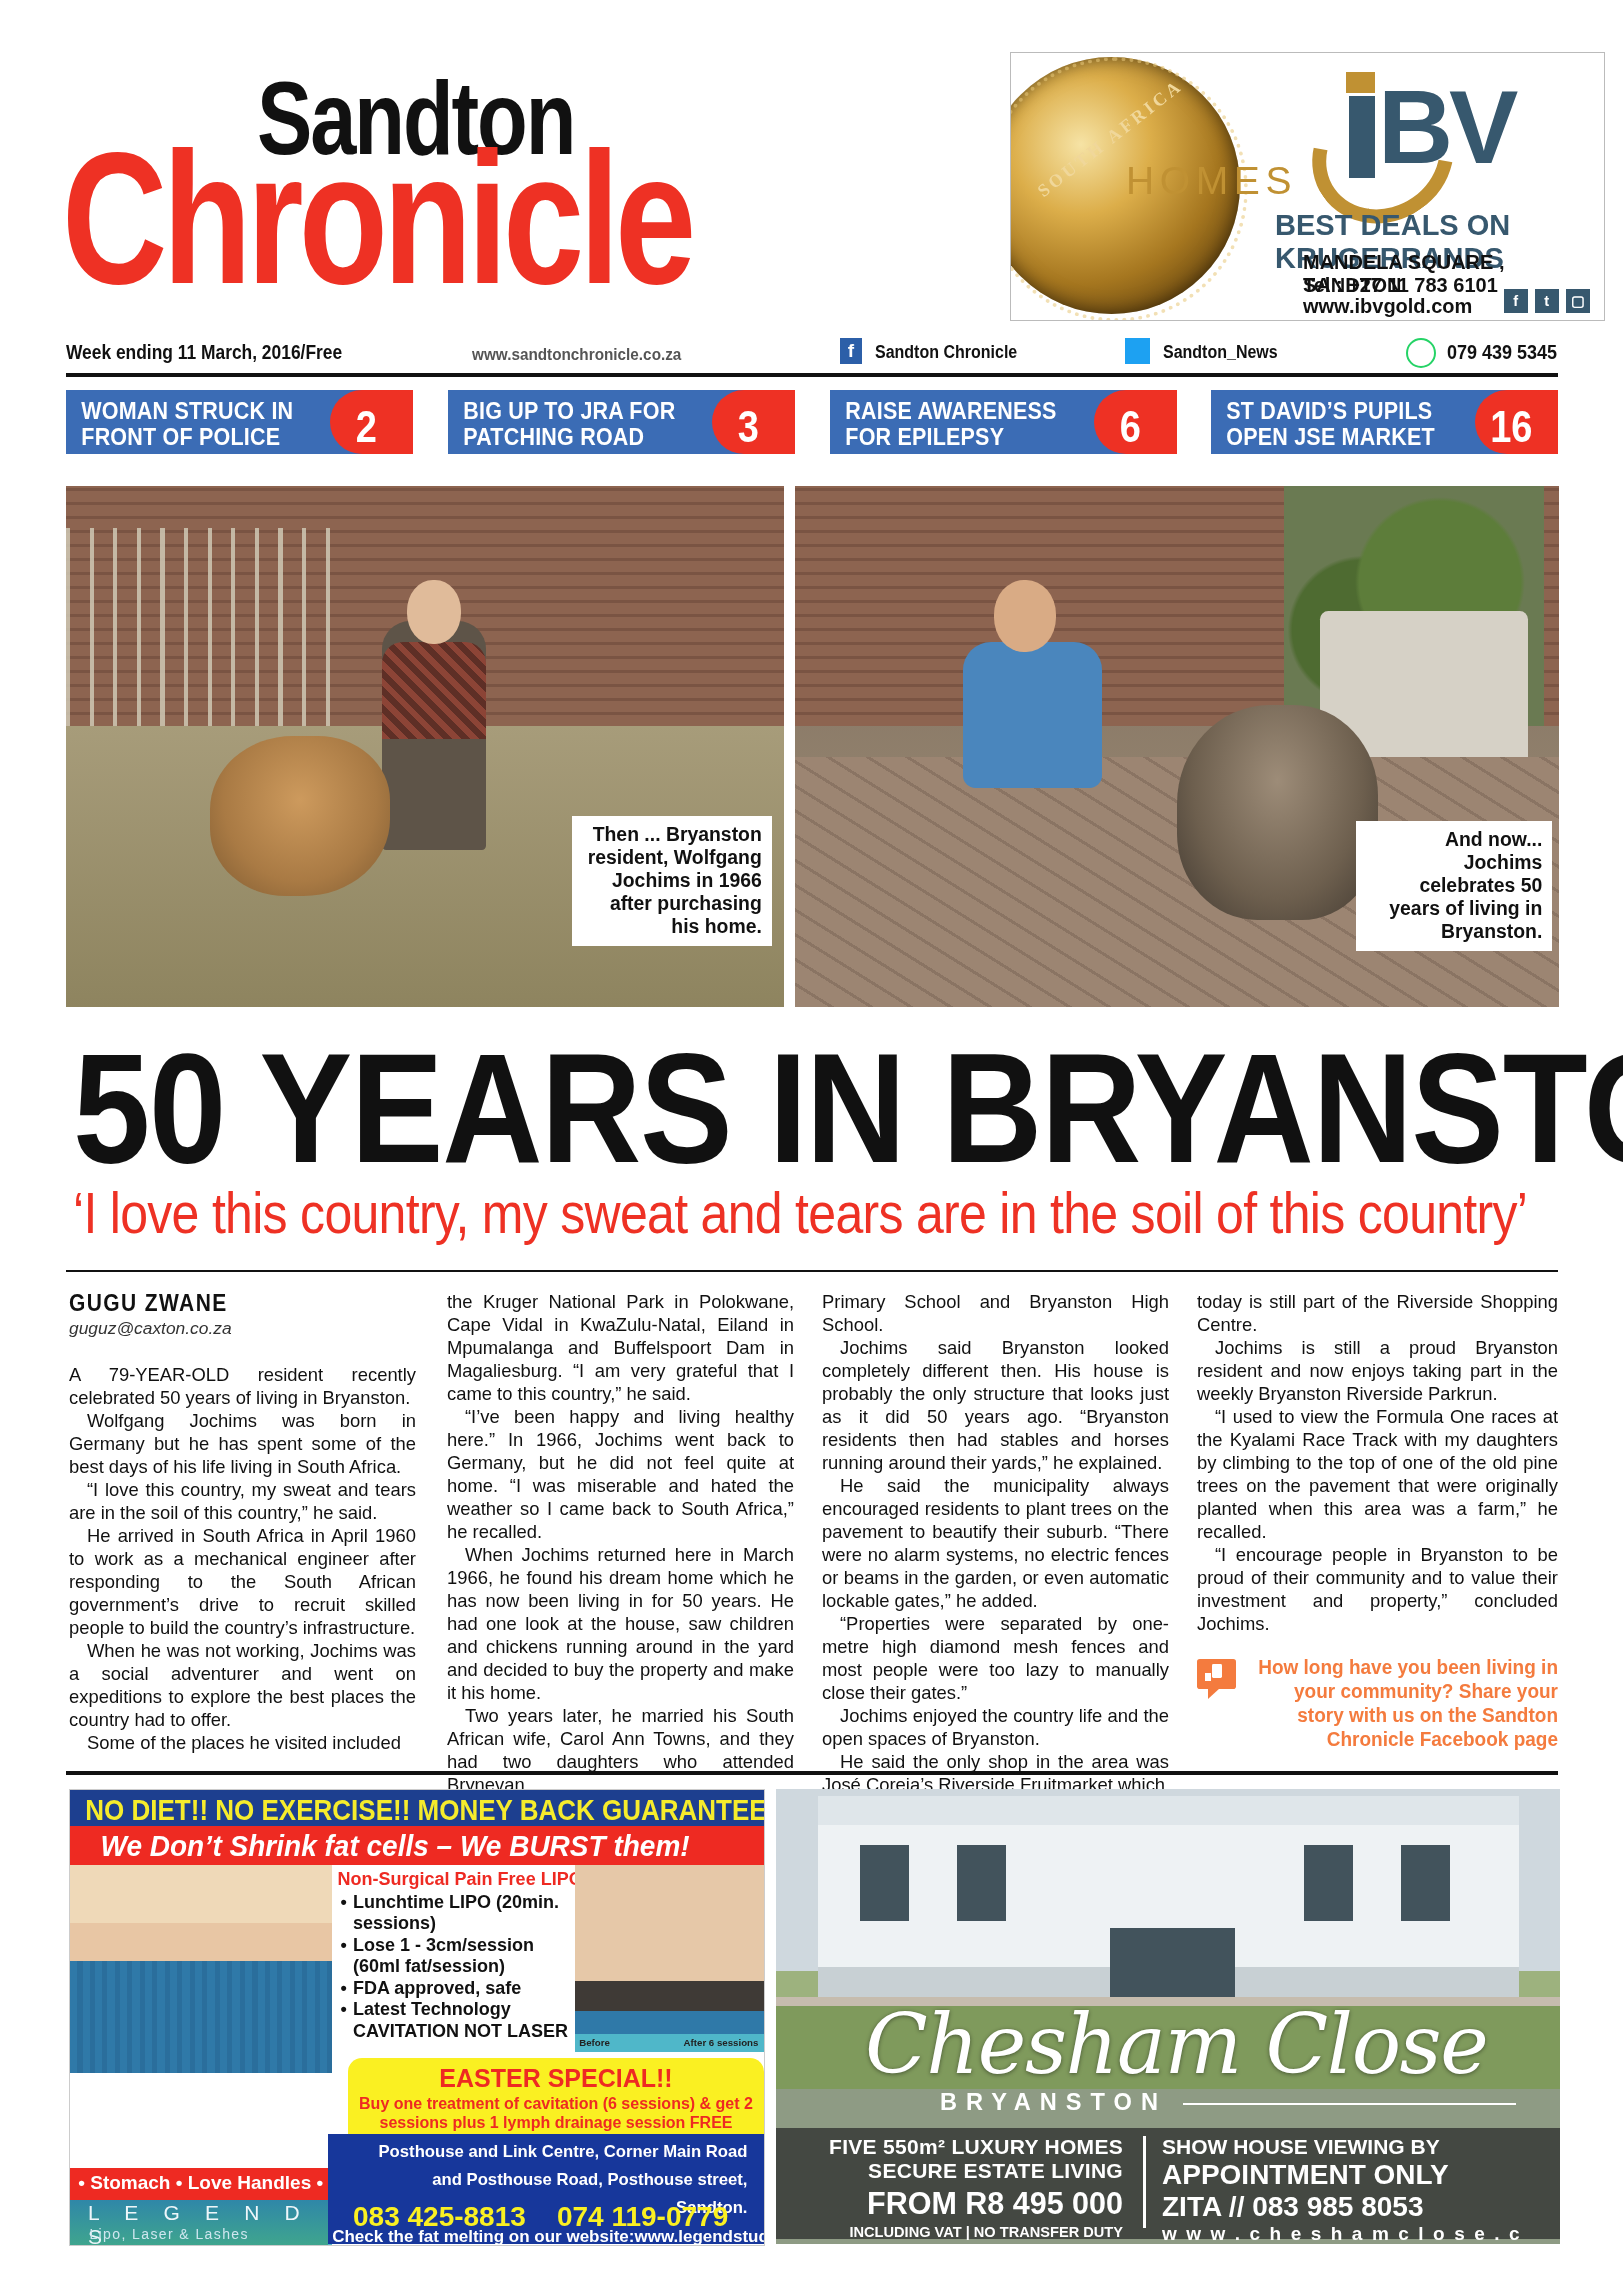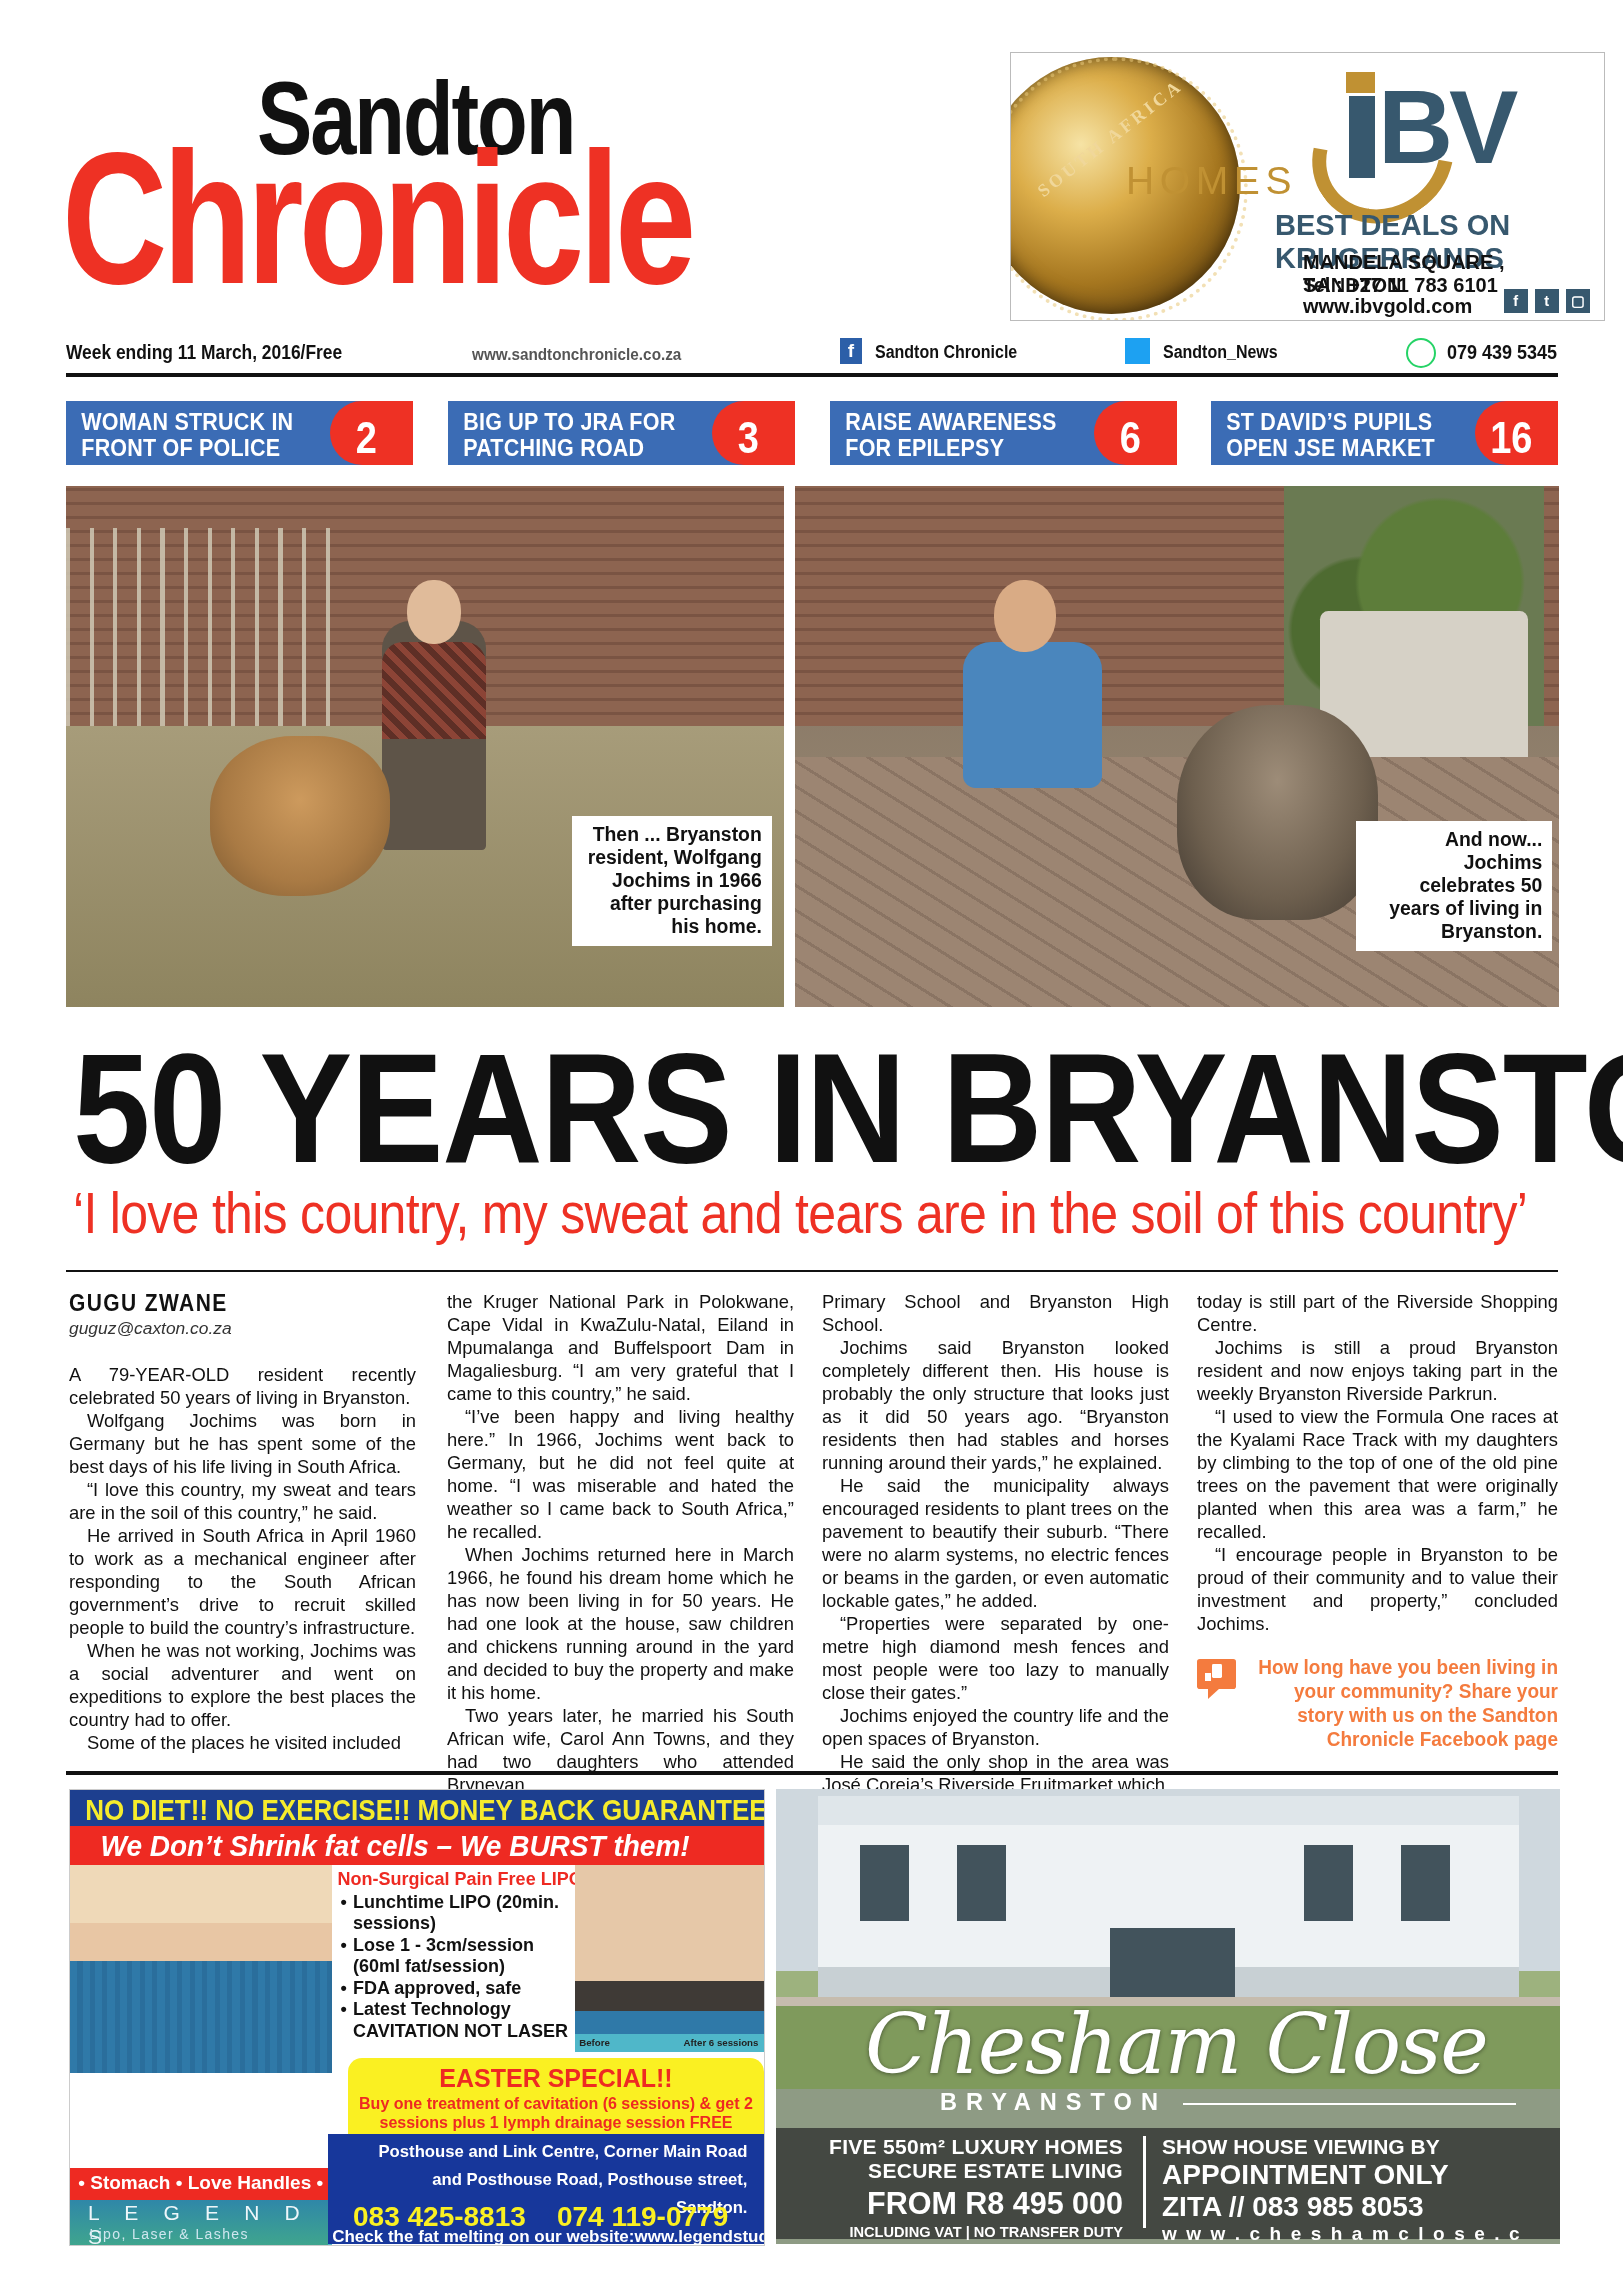--- a/index.html
+++ b/index.html
@@ -42,21 +42,21 @@
   .ib-fb-ic{position:absolute;left:774px;top:0px;width:22px;height:26px;background:#2c5fa8;color:#fff;
     font-size:19px;font-weight:700;display:flex;align-items:center;justify-content:center;}
   .ib-fb{position:absolute;left:809px;top:3.5px;font-size:16px;font-weight:700;color:#111;transform:scaleY(1.15);transform-origin:left top;}
   .ib-tw-ic{position:absolute;left:1059px;top:0px;width:25px;height:26px;background:#1da1f2;}
   .ib-tw{position:absolute;left:1097px;top:3.5px;font-size:16px;font-weight:700;color:#111;transform:scaleY(1.15);transform-origin:left top;}
   .ib-wa-ic{position:absolute;left:1340px;top:0px;width:26px;height:26px;border-radius:50%;background:#fff;border:2.1px solid #25d366;}
   .ib-wa{position:absolute;left:1381px;top:2.8px;font-size:18px;font-weight:700;color:#111;transform:scaleY(1.15);transform-origin:left top;}
   .rule{position:absolute;left:66px;top:373px;width:1492px;height:3.5px;background:#111;}
 
   
-  .teasers{position:absolute;left:66px;top:401px;width:1492px;height:64px;}
+  .teasers{position:absolute;left:66px;top:390px;width:1492px;height:64px;}
   .teaser{position:absolute;top:0;height:64px;background:#3b6cb5;overflow:hidden;}
   .teaser-txt{position:absolute;left:15.3px;top:9px;width:74%;color:#fff;font-weight:700;font-size:21.5px;
     line-height:23px;letter-spacing:0.2px;transform:scaleY(1.12);transform-origin:left top;}
   .teaser-red{position:absolute;right:0;top:0;width:83px;height:64px;background:#ee3124;
     border-radius:83px 0 0 83px;}
   .teaser-num{position:absolute;right:9.7px;top:12.5px;width:74px;text-align:center;color:#fff;
     font-weight:700;font-size:38px;transform:scaleY(1.15);transform-origin:center top;}
 
   
   .photos{position:absolute;left:66px;top:486px;width:1245px;height:521px;}

